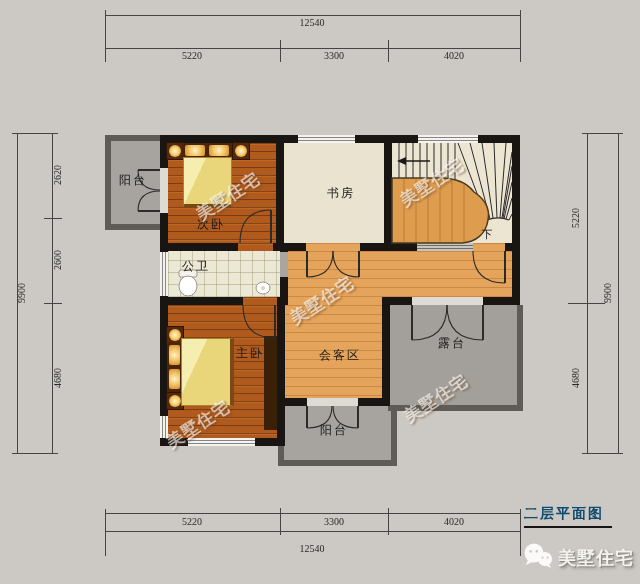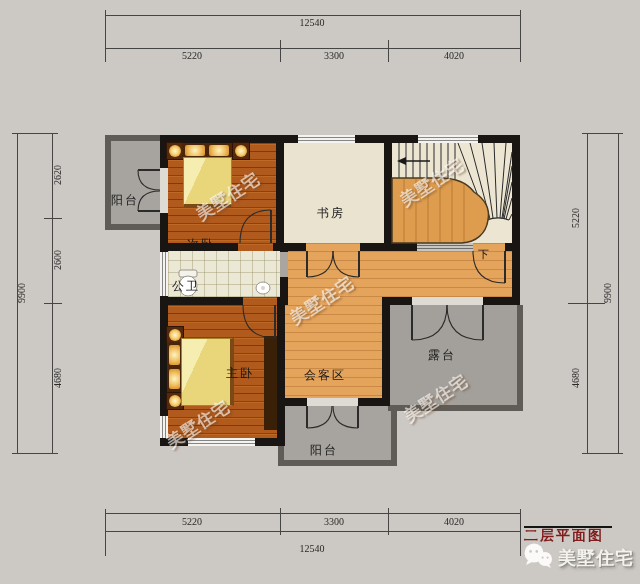--- a/index.html
+++ b/index.html
@@ -24,41 +24,41 @@
   
   .win-h{position:absolute;z-index:4;height:8px;
     background:linear-gradient(180deg,#f4f3ef 0 2px,#858585 2px 3px,#f4f3ef 3px 5px,#858585 5px 6px,#f4f3ef 6px 8px);}
   .win-v{position:absolute;z-index:4;width:8px;
     background:linear-gradient(90deg,#f4f3ef 0 2px,#858585 2px 3px,#f4f3ef 3px 5px,#858585 5px 6px,#f4f3ef 6px 8px);}
   .rail-h{position:absolute;z-index:4;height:8px;
     background:linear-gradient(180deg,#c9c6c0 0 2px,#6f6d69 2px 3px,#c9c6c0 3px 5px,#6f6d69 5px 6px,#c9c6c0 6px 8px);}
   .gap{position:absolute;z-index:4;}
   
   .roomlabel{position:absolute;z-index:7;font-size:12px;letter-spacing:2px;color:#171717;
-             text-align:left;line-height:14px;margin-top:20px;}
+             text-align:center;line-height:14px;}
   .dimline{position:absolute;background:#454545;z-index:2;}
   .dimlabel{position:absolute;font-size:10px;color:#2a2a2a;text-align:center;line-height:12px;z-index:2;}
   .vrot{transform:rotate(-90deg);}
   .wm{position:absolute;z-index:8;width:110px;height:22px;text-align:center;
       font-weight:bold;font-size:17px;letter-spacing:1px;color:rgba(255,255,255,.62);
       text-shadow:1px 2px 2px rgba(105,70,40,.5);transform:translate(-50%,-50%) rotate(-33deg);}
   
   .furn{position:absolute;z-index:5;}
   .nightstand{background:#55290c;border:1px solid #2e1404;}
   .glow{position:absolute;border-radius:50%;
         background:radial-gradient(circle,#fff8d0 0%,#f5cf72 45%,#dd9330 80%,rgba(120,60,10,.0) 100%);}
   .quilt{background:linear-gradient(115deg,#f6eeb0 0 32%,#e9d67b 32% 100%);
          border:1px solid #a8852c;border-bottom:4px solid #7a4916;}
   .headboard{background:#4a2508;}
   .glowpad{background:radial-gradient(circle,#fff3c2 0%,#efc061 55%,#d98a28 100%);border-radius:2px;}
   
   #overlay{position:absolute;left:0;top:0;z-index:6;}
   
-  #plan-title{position:absolute;left:524px;top:527px;width:92px;font-size:14px;font-weight:bold;
-              letter-spacing:2px;color:#7f1d1d;z-index:9;}
+  #plan-title{position:absolute;left:524px;top:505px;width:92px;font-size:14px;font-weight:bold;
+              letter-spacing:2px;color:#0c4a6e;z-index:9;}
   #title-underline{position:absolute;left:524px;top:526px;width:88px;height:2px;background:#141414;z-index:9;}
   #brand-row{position:absolute;left:522px;top:541px;width:118px;height:36px;z-index:9;}
   #brand-text{position:absolute;left:36px;top:5px;font-family:"Liberation Sans","DejaVu Sans",sans-serif;
               font-size:18px;font-weight:bold;letter-spacing:1px;color:#f4f2ee;
               text-shadow:1px 1px 0 #8f8b85,2px 2px 3px rgba(90,85,80,.55);}
 </style>
 </head>
 <body>
 
 <div id="canvas">
@@ -259,21 +259,21 @@
       <circle cx="263" cy="288" r="2" fill="#d8d4c8"></circle>
     </g>
   </svg>
 
   <div class="roomlabel" style="left:111px;top:173px;width:44px">阳台</div>
   <div class="roomlabel" style="left:187px;top:217px;width:48px">次卧</div>
   <div class="roomlabel" style="left:317px;top:186px;width:48px">书房</div>
   <div class="roomlabel" style="left:172px;top:259px;width:48px">公卫</div>
   <div class="roomlabel" style="left:226px;top:346px;width:48px">主卧</div>
   <div class="roomlabel" style="left:304px;top:348px;width:72px">会客区</div>
-  <div class="roomlabel" style="left:428px;top:328px;width:48px">露台</div>
+  <div class="roomlabel" style="left:428px;top:336px;width:48px">露台</div>
   <div class="roomlabel" style="left:310px;top:423px;width:48px">阳台</div>
   <div class="roomlabel" style="left:478px;top:227px;width:20px;font-size:11px">下</div>
 
   <div class="wm" style="left:228px;top:196px">美墅住宅</div>
   <div class="wm" style="left:432px;top:182px">美墅住宅</div>
   <div class="wm" style="left:322px;top:300px">美墅住宅</div>
   <div class="wm" style="left:198px;top:424px">美墅住宅</div>
   <div class="wm" style="left:436px;top:398px">美墅住宅</div>
 
   <div id="plan-title">二层平面图</div>

